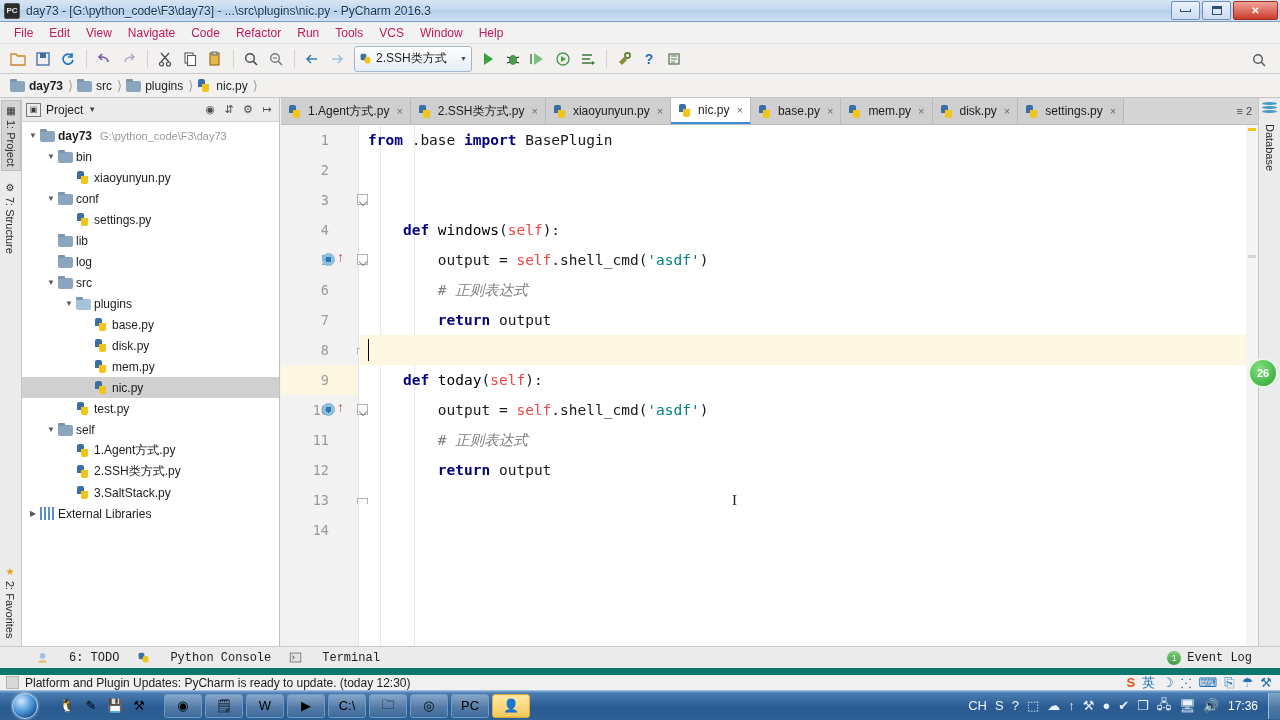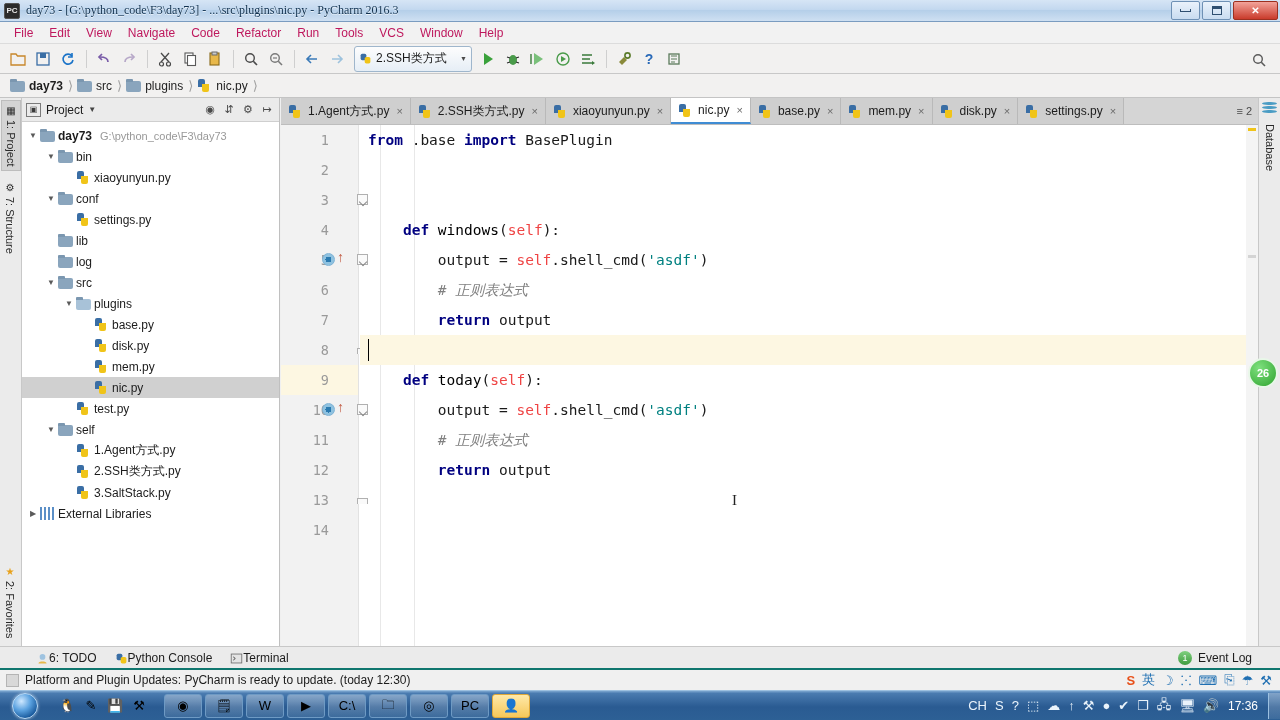--- a/index.html
+++ b/index.html
@@ -27,21 +27,20 @@
   .titlebar .tb-icon {
     width: 16px; height: 16px; margin-left: 4px; margin-right: 6px;
     background: #2b2b2b; color: #e8e8e8; font-size: 8px; font-weight: bold;
     display: flex; align-items: center; justify-content: center;
     border: 1px solid #555; border-radius: 2px;
     font-family: "Liberation Sans", sans-serif;
   }
   .titlebar .tb-text {
     font-size: 12px; color: #10314f; white-space: nowrap;
     text-shadow: 0 1px 0 rgba(255,255,255,0.7);
-    font-family: Liberation Serif, serif;
   }
   .wbtns { position: absolute; right: 2px; top: 1px; display: flex; gap: 2px; }
   .wbtn {
     width: 29px; height: 19px; border: 1px solid #6f91b5; border-radius: 2px;
     background: linear-gradient(to bottom, #eaf2fb, #c9dcf0);
     display: flex; align-items: center; justify-content: center;
     color: #123; font-size: 10px;
   }
   .wbtn.close {
     background: linear-gradient(to bottom, #f3a39a, #c93b2b);
@@ -238,32 +237,32 @@
     position: absolute; right: 0; top: 0; width: 12px; height: 521px; background: #f4f4f4;
   }
   .warn-stripe { position:absolute; right:2px; width:8px; height:3px; background:#f0c419; }
 
   
   .bottombar {
     position: absolute; left: 0; top: 646px; width: 1280px; height: 22px;
     background: #ebebeb; border-top: 1px solid #c8c8c8;
     display: flex; align-items: center; padding-left: 36px; gap: 18px;
   }
-  .bb-item { display: flex; align-items: flex-end; gap: 0; font-size: 12px; color: #1c1c1c; }
+  .bb-item { display: flex; align-items: flex-start; gap: 20px; font-size: 12px; color: #1c1c1c; font-family: Liberation Mono, monospace; }
   .bb-right { margin-left: auto; display: flex; align-items: center; gap: 6px; padding-right: 28px; }
   .badge {
     width: 14px; height: 14px; border-radius: 50%;
     background: linear-gradient(to bottom, #7fd07f, #3f9b3f);
     color: #fff; font-size: 9px; display: flex; align-items: center; justify-content: center;
   }
 
   
   .statusbar {
     position: absolute; left: 0; top: 668px; width: 1280px; height: 22px;
-    background: #f0f0f0; border-top: 2px solid #0f766e;
+    background: #f0f0f0; border-top: 7px solid #0f766e;
     display: flex; align-items: center; padding-left: 6px; gap: 6px;
   }
   .sb-icon { width: 13px; height: 13px; background: #d8d8d8; border: 1px solid #b4b4b4; }
   .sb-text { font-size: 12px; color: #1c1c1c; }
   .sb-tray { margin-left: auto; display: flex; align-items: center; gap: 7px; padding-right: 8px; }
   .tray-ico { font-size: 13px; color: #1f6fb2; }
 
   
   .taskbar {
     position: absolute; left: 0; top: 690px; width: 1280px; height: 30px;

